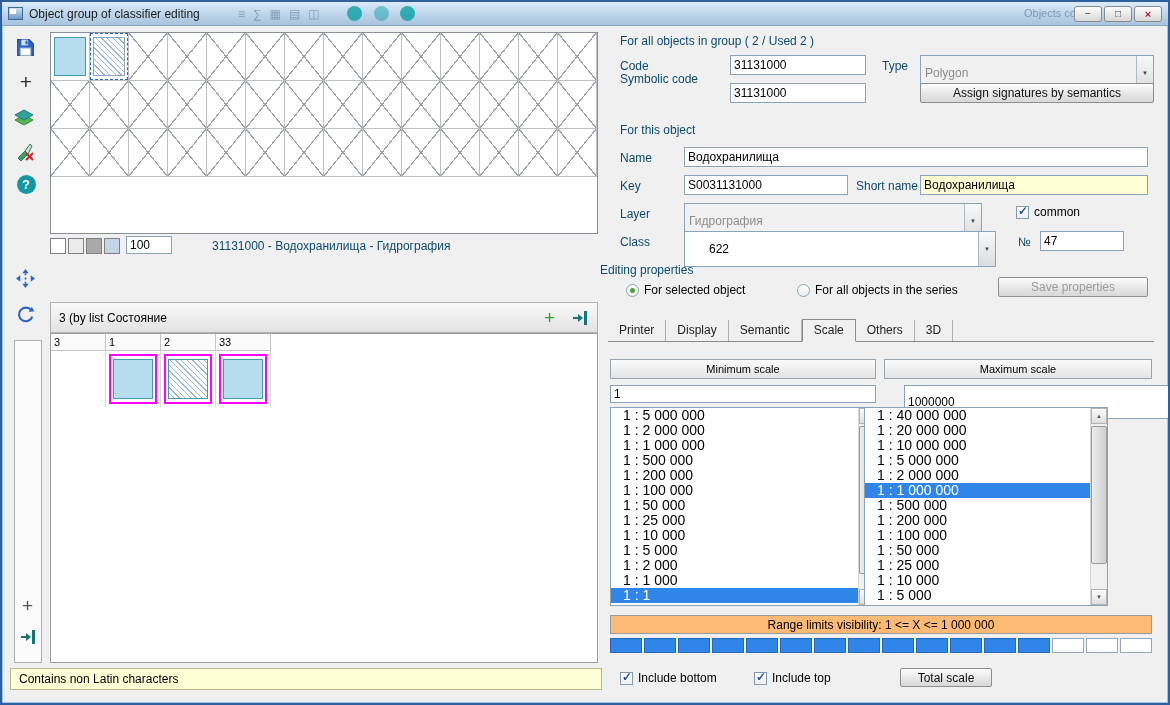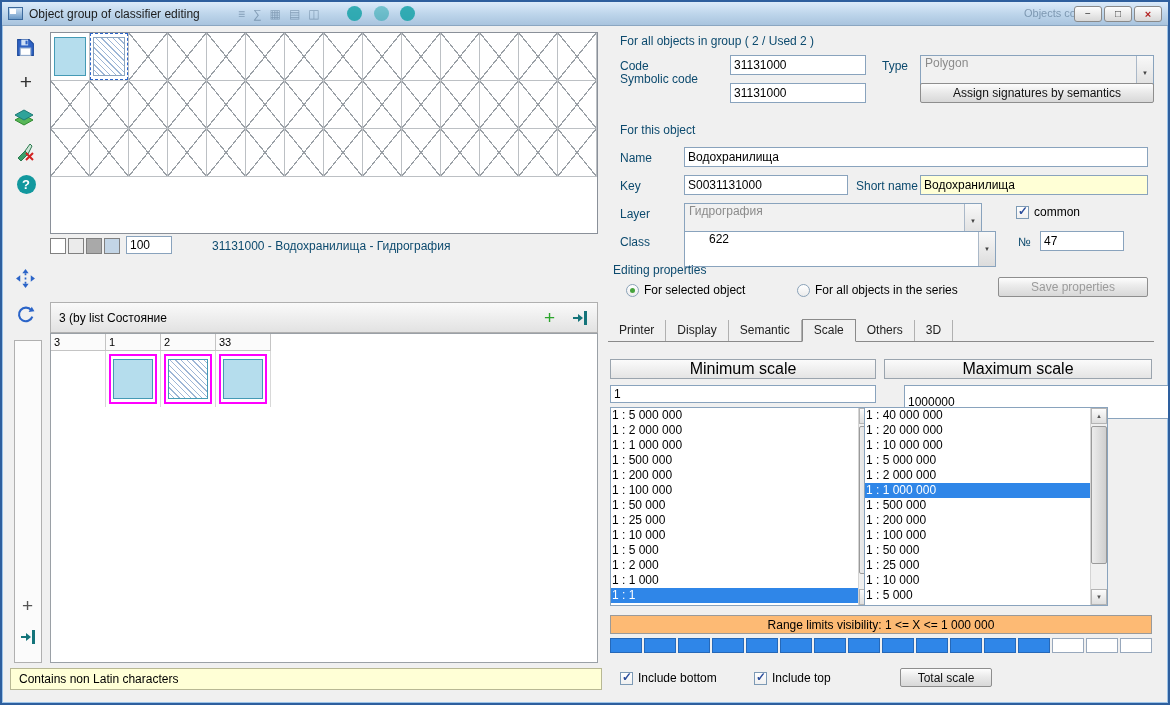--- a/index.html
+++ b/index.html
@@ -33,28 +33,28 @@
     linear-gradient(to top right, transparent calc(50% - .6px), #9aa0a6 calc(50% - .6px), #9aa0a6 calc(50% + .6px), transparent calc(50% + .6px)),
     linear-gradient(to bottom right, transparent calc(50% - .6px), #9aa0a6 calc(50% - .6px), #9aa0a6 calc(50% + .6px), transparent calc(50% + .6px))}
   .pc-filled::after{content:"";position:absolute;inset:4px 3px;background:#b5dded;border:1px solid #449ab5}
   .pc-hatched::after{content:"";position:absolute;inset:4px 3px;background:repeating-linear-gradient(45deg,#fff 0 3px,#9db6d6 3px 4px);border:1px solid #8aa4c0}
   .pc-selected::before{content:"";position:absolute;inset:0;border:1px dashed #2b64c8;z-index:2}
   .swrow{position:absolute;left:46px;top:212px;display:flex;gap:2px}
   .swatch{width:16px;height:16px;border:1px solid #808080}
   
   .tb{position:absolute;border:1px solid #89a3bd;background:#fff;font:12px "Liberation Sans",sans-serif;padding:0 3px;height:20px;color:#000}
   .tb.yellow{background:#ffffd6}
-  .combo{position:absolute;height:36px;border:1px solid #89a3bd;background:#fff;display:flex;align-items:flex-start}
+  .combo{position:absolute;height:36px;border:1px solid #89a3bd;background:#fff;display:flex;align-items:center}
   .combo .val{flex:1;padding:0 4px;overflow:hidden;white-space:nowrap}
   .combo .cbtn{width:17px;height:100%;background:linear-gradient(#f8f8f8,#dcdcdc);border-left:1px solid #aab8c8;display:flex;align-items:center;justify-content:center;font-size:6px;color:#444;flex:0 0 auto}
   .combo.disabled{background:#f1f1f1}
   .combo.disabled .val{color:#8b8b8b}
   .btn{position:absolute;display:flex;align-items:center;justify-content:center;background:linear-gradient(#fdfdfd,#eaeaea 45%,#d8d8d8);border:1px solid #8e8e8e;border-radius:2px;font-size:12px;color:#111;white-space:nowrap}
   .btn.disabled{color:#9b9b9b}
-  .hdrbtn{position:absolute;display:flex;align-items:center;justify-content:center;background:linear-gradient(#fbfbfb,#e4e4e4);border:1px solid #9aa4ae;font-size:16px}
+  .hdrbtn{position:absolute;display:flex;align-items:center;justify-content:center;background:linear-gradient(#fbfbfb,#e4e4e4);border:1px solid #9aa4ae;font-size:11px}
   
   .ckrow{position:absolute;display:flex;align-items:center;gap:5px}
   .cb{display:inline-block;width:13px;height:13px;border:1px solid #7d9ab5;background:linear-gradient(#fff,#f0f0f0);position:relative;flex:0 0 auto}
   .cb .mark{position:absolute;left:1px;top:-3px;font-size:12px;color:#2b4d9b;display:none;font-weight:bold}
   .cb.checked .mark{display:block}
   .rb{display:inline-block;width:13px;height:13px;border:1px solid #8aa2b8;border-radius:50%;background:linear-gradient(#fff,#ececec);position:relative;flex:0 0 auto}
   .rb.checked::after{content:"";position:absolute;left:3px;top:3px;width:5px;height:5px;border-radius:50%;background:#46a33c}
   
   .serieshdr{position:absolute;left:46px;top:276px;width:548px;height:31px;background:linear-gradient(#fafafa,#e2e2e2);border:1px solid #b0b0b0;display:flex;align-items:center;padding:0 8px}
   .serieshdr .sp{flex:1}
@@ -68,21 +68,21 @@
   .sq.hatch{background:repeating-linear-gradient(45deg,#fff 0 3px,#9db6d6 3px 4px)}
   .strip{position:absolute;left:10px;top:314px;width:28px;height:323px;background:#fbfbfb;border:1px solid #b0b0b0}
   .statusbar{position:absolute;left:6px;top:642px;width:592px;height:22px;background:#ffffd6;border:1px solid #b8b894;display:flex;align-items:center;padding-left:8px}
   
   .tabstrip{position:absolute;left:604px;top:293px;width:546px;height:23px;display:flex;align-items:flex-end;border-bottom:1px solid #8a8a8a}
   .tab{padding:3px 11px 4px;border-right:1px solid #b0b0b0;color:#222;height:21px;background:transparent}
   .tab.active{background:#f0f0f0;border:1px solid #8a8a8a;border-bottom:1px solid #f0f0f0;height:23px;margin-bottom:-1px;z-index:2}
   
   .list{position:absolute;border:1px solid #89a3bd;background:#fff;overflow:hidden}
   .list-items{position:absolute;left:0;top:0;right:17px;bottom:0;overflow:hidden}
-  .li{height:15px;line-height:15px;padding-left:1px;font-size:12px;white-space:nowrap}
+  .li{height:15px;line-height:15px;padding-left:12px;font-size:14px;white-space:nowrap}
   .li.sel{background:#2f86e8;color:#fff}
   .vscroll{position:absolute;top:0;right:0;bottom:0;width:17px;background:#f0f0f0;border-left:1px solid #d4d4d4}
   .sarr{height:16px;background:linear-gradient(#fcfcfc,#dedede);border:1px solid #b4b4b4;display:flex;align-items:center;justify-content:center;font-size:6px;color:#555}
   .sarr.up{position:absolute;top:0;left:0;right:0}
   .sarr.down{position:absolute;bottom:0;left:0;right:0}
   .sthumb{position:absolute;left:0;right:0;background:linear-gradient(90deg,#ececec,#cfcfcf);border:1px solid #9a9a9a;border-radius:2px}
   
   .rangebar{position:absolute;left:606px;top:589px;width:542px;height:19px;background:#fdba74;border:1px solid #9a9a9a;display:flex;align-items:center;justify-content:center;font-size:12px}
   .segments{position:absolute;left:606px;top:612px;width:542px;height:15px;display:flex}
   .seg{flex:1;border:1px solid #98a8bc;background:#fff;margin-right:2px}
@@ -298,21 +298,21 @@
       <span>common</span>
     </div>
     <span class="lbl" style="left:616px;top:209px">Class</span>
     <div class="combo" style="left:680px;top:205px;width:312px">
       <span class="val" style="padding-left:24px">622</span>
       <span class="cbtn">▼</span>
     </div>
     <span class="lbl" style="left:1014px;top:209px">№</span>
     <input class="tb" style="left: 1036px; top: 205px; width: 84px;" value="47">
 
-    <span class="lbl" style="left:609px;top:237px">Editing properties</span>
+    <span class="lbl" style="left:596px;top:237px">Editing properties</span>
     <div class="ckrow" style="left:622px;top:257px">
       <span class="rb checked"></span>
       <span>For selected object</span>
     </div>
     <div class="ckrow" style="left:793px;top:257px">
       <span class="rb"></span>
       <span>For all objects in the series</span>
     </div>
     <div class="btn disabled" style="left:994px;top:251px;width:150px;height:20px">Save properties</div>
 

